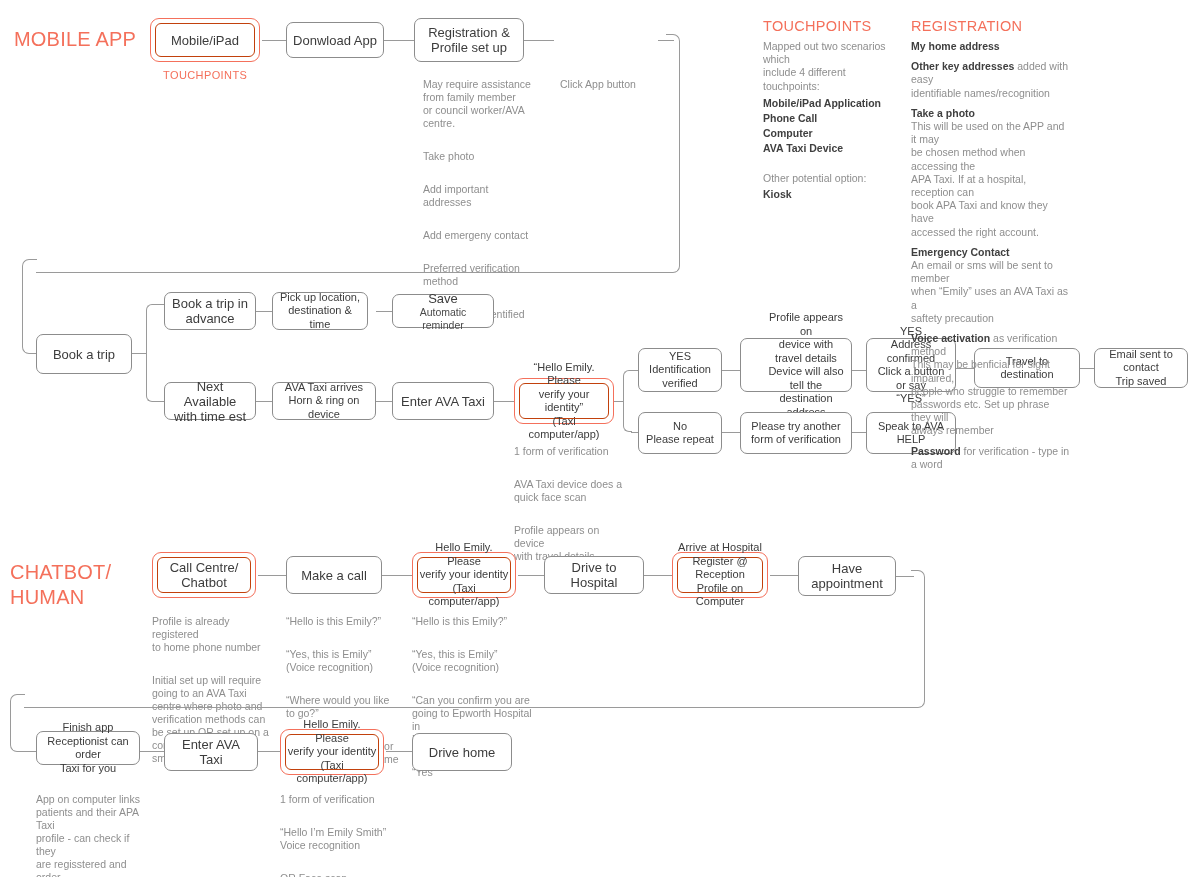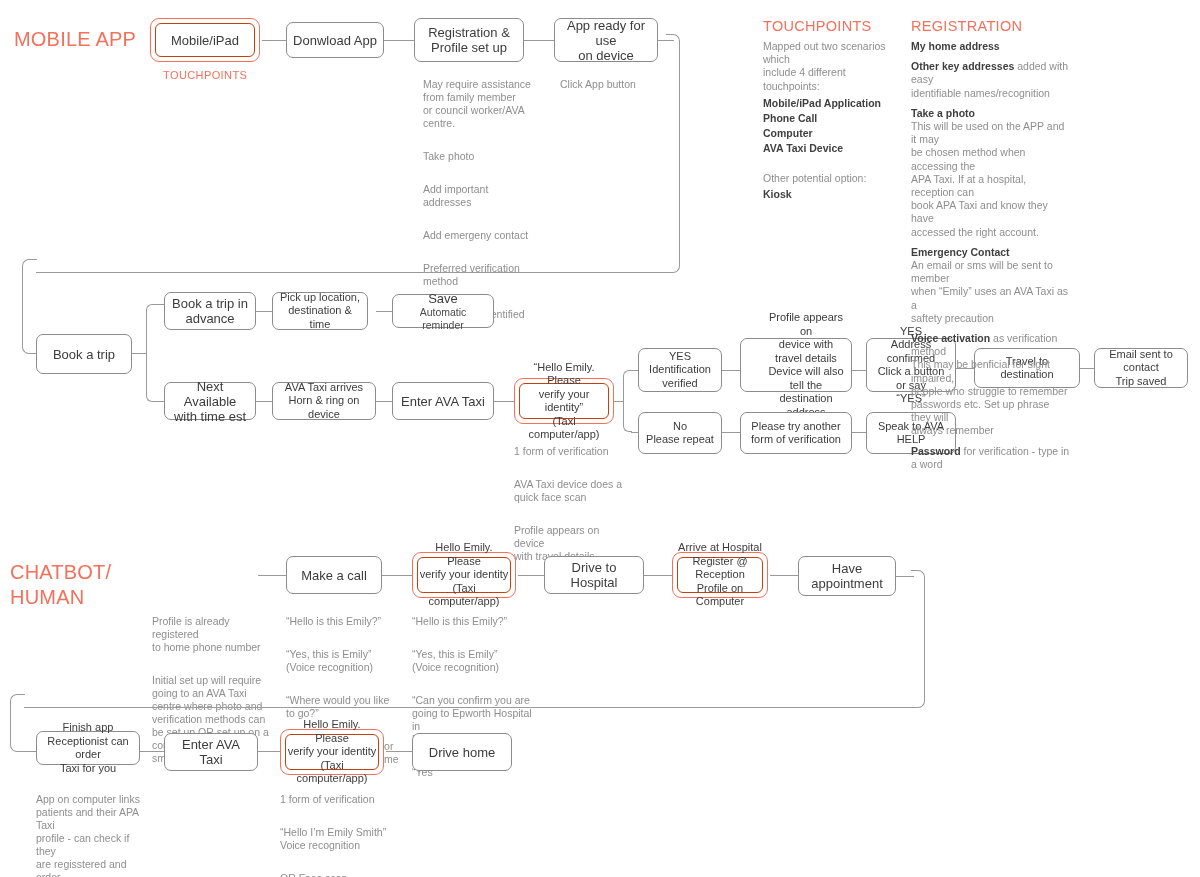--- a/index.html
+++ b/index.html
@@ -138,22 +138,20 @@
 
   <div class="box" style="left:286px;top:22px;width:98px;height:36px;">Donwload App</div>
 
   <div class="ln h" style="left:384px;top:40px;width:30px;"></div>
 
   <div class="box" style="left: 414px; top: 18px; width: 110px; height: 44px; white-space: pre-line;">Registration &amp;
 Profile set up</div>
 
   <div class="ln h" style="left:524px;top:40px;width:30px;"></div>
 
-  <div class="box" style="left: 554px; top: 18px; width: 104px; height: 44px; white-space: pre-line;">App ready for use
-on device</div>
 
   <div class="note" style="left:423px;top:65px;width:112px;">
     <p style="white-space: pre-line;">May require assistance
 from family member
 or council worker/AVA
 centre.</p>
     <p>Take photo</p>
     <p>Add important addresses</p>
     <p>Add emergeny contact</p>
     <p style="white-space: pre-line;">Preferred verification
@@ -244,20 +242,24 @@
 Trip saved</div>
 
   <div class="box sm" style="left: 638px; top: 412px; width: 84px; height: 42px; white-space: pre-line;">No
 Please repeat</div>
   <div class="ln h" style="left:722px;top:432px;width:18px;"></div>
   <div class="box sm" style="left: 740px; top: 412px; width: 112px; height: 42px; white-space: pre-line;">Please try another
 form of verification</div>
   <div class="ln h" style="left:852px;top:432px;width:14px;"></div>
   <div class="box sm" style="left:866px;top:412px;width:90px;height:42px;">Speak to AVA HELP</div>
 
+  <div class="redwrap" style="left:152px;top:552px;width:104px;height:46px;">
+    <div class="inner" style="white-space: pre-line;">Call Centre/
+Chatbot</div>
+  </div>
   <div class="ln h" style="left:258px;top:575px;width:28px;"></div>
   <div class="box" style="left:286px;top:556px;width:96px;height:38px;">Make a call</div>
   <div class="ln h" style="left:382px;top:575px;width:30px;"></div>
 
   <div class="redwrap sm" style="left:412px;top:552px;width:104px;height:46px;">
     <div class="inner" style="white-space: pre-line;">Hello Emily. Please
 verify your identity
 (Taxi computer/app)</div>
   </div>
   <div class="ln h" style="left:518px;top:575px;width:26px;"></div>

